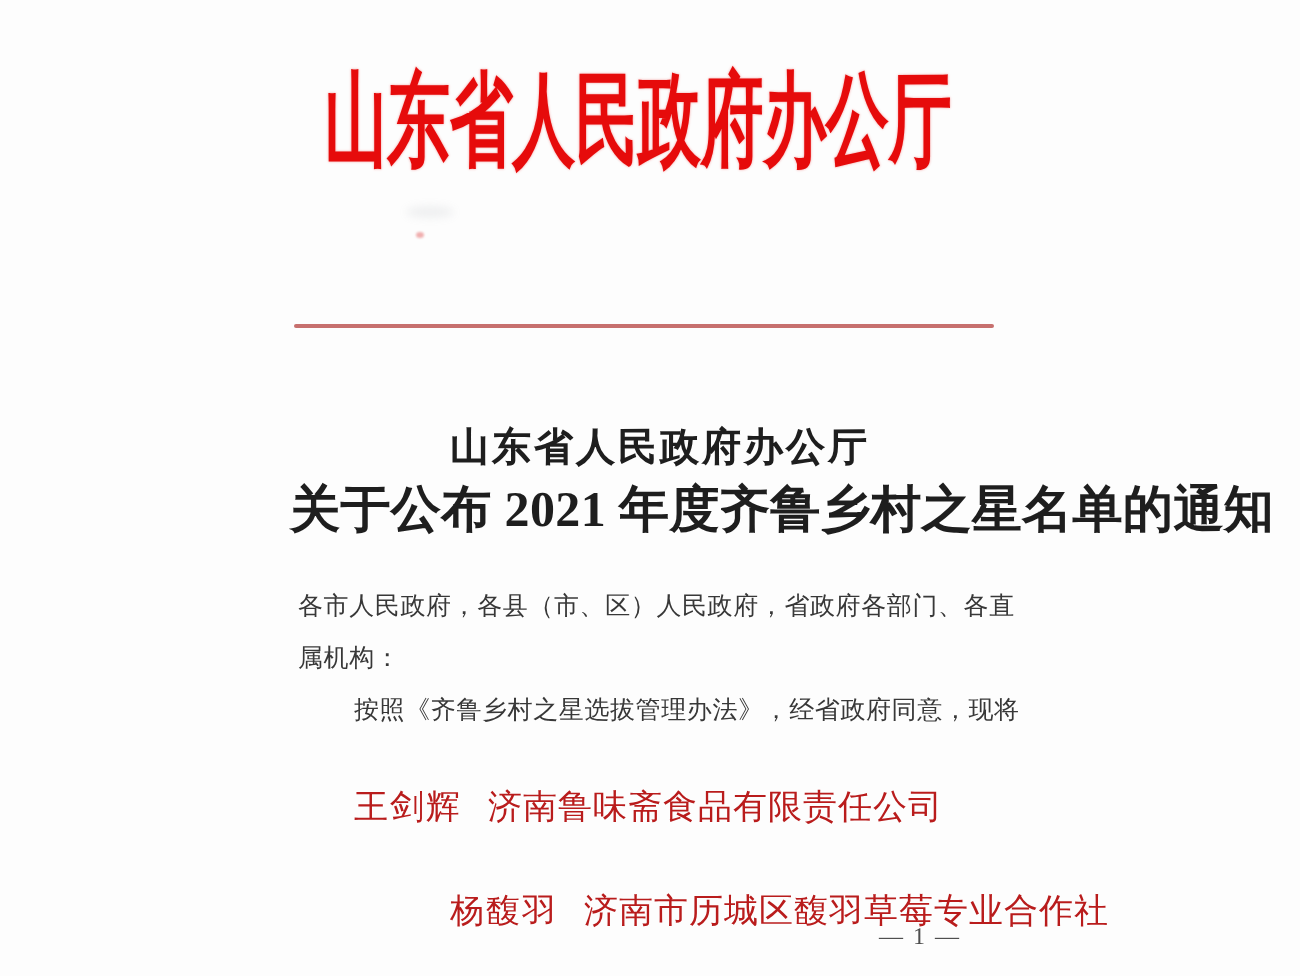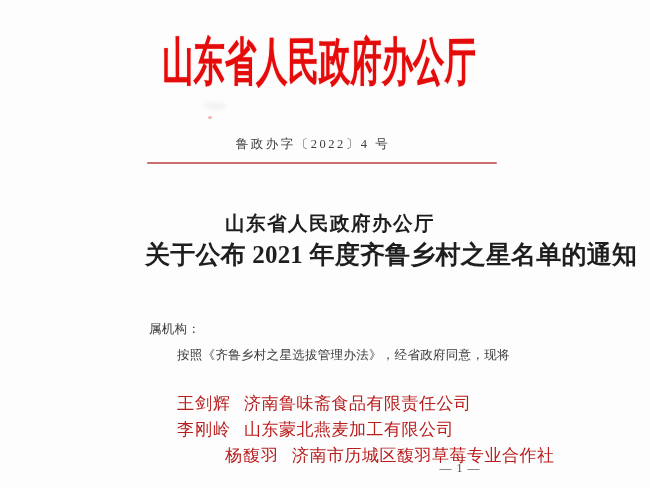--- a/index.html
+++ b/index.html
@@ -141,35 +141,32 @@
 
 <div class="page">
 
   <div class="org-title-wrap">
     <span class="org-title">山东省人民政府办公厅</span>
   </div>
 
   <div class="smudge-gray"></div>
   <div class="dot-red"></div>
 
-  <div class="doc-number">鲁政办字〔2022〕4 号</div>
 
   <div class="red-rule"></div>
 
   <div class="doc-title line1">山东省人民政府办公厅</div>
   <div class="doc-title line2">关于公布 2021 年度齐鲁乡村之星名单的通知</div>
 
+  <div class="body-line bl-1">各市人民政府，各县（市、区）人民政府，省政府各部门、各直</div>
   <div class="body-line bl-2">属机构：</div>
   <div class="body-line bl-3">按照《齐鲁乡村之星选拔管理办法》，经省政府同意，现将</div>
 
   <div class="list-row lr-1">
     <span class="name">王剑辉</span><span class="gap"></span><span class="company">济南鲁味斋食品有限责任公司</span>
-  </div>
-  <div class="list-row lr-2">
-    <span class="name">李刚岭</span><span class="gap"></span><span class="company">山东蒙北燕麦加工有限公司</span>
   </div>
   <div class="list-row lr-3">
     <span class="name">杨馥羽</span><span class="gap"></span><span class="company">济南市历城区馥羽草莓专业合作社</span>
   </div>
 
   <div class="page-number">— 1 —</div>
 
 </div>
 
 </body></html>

